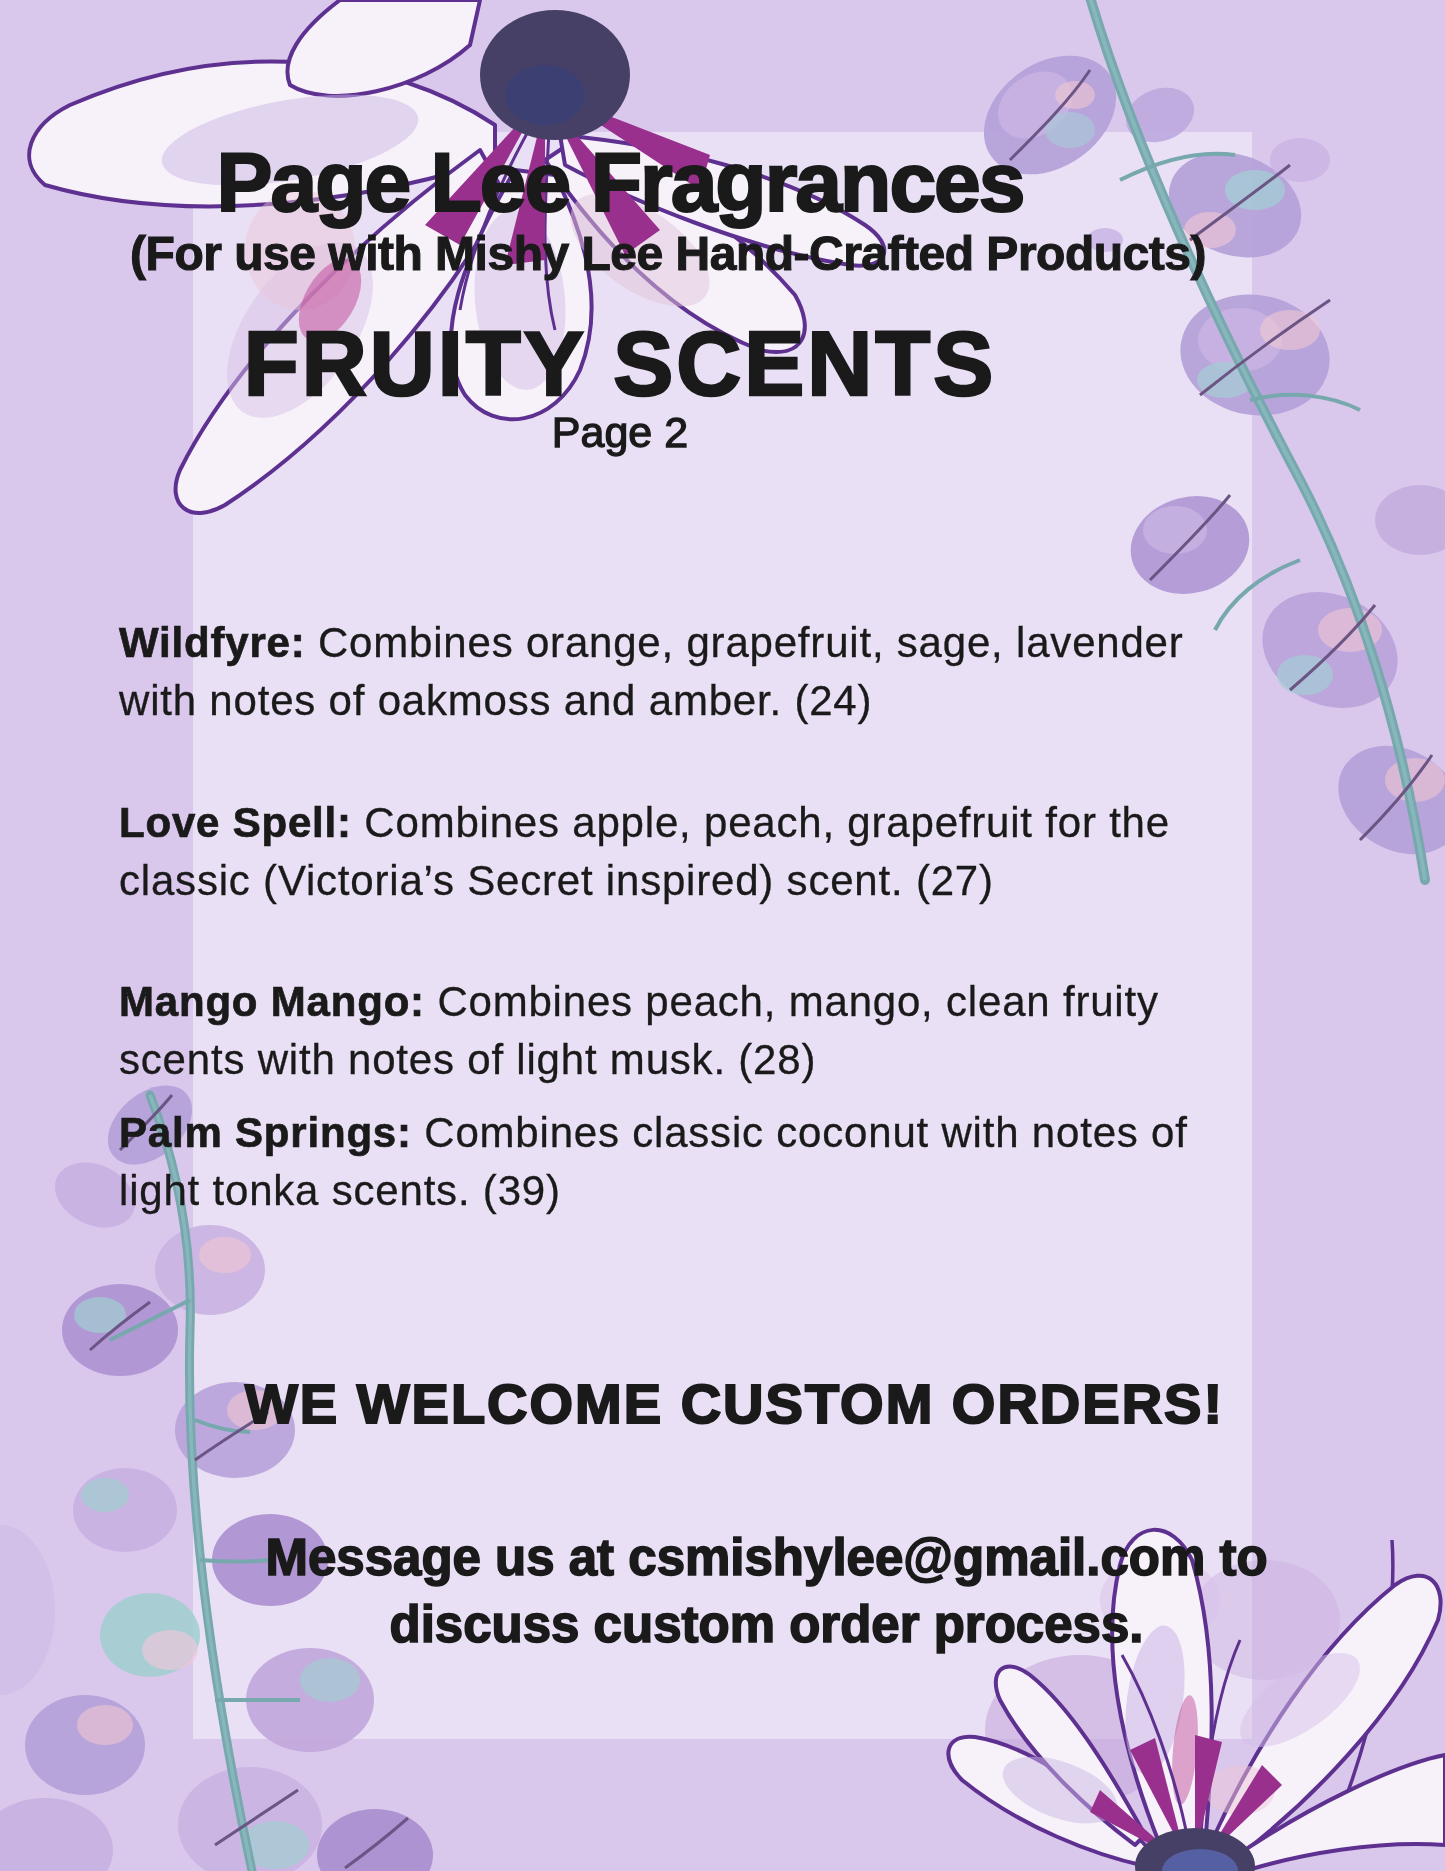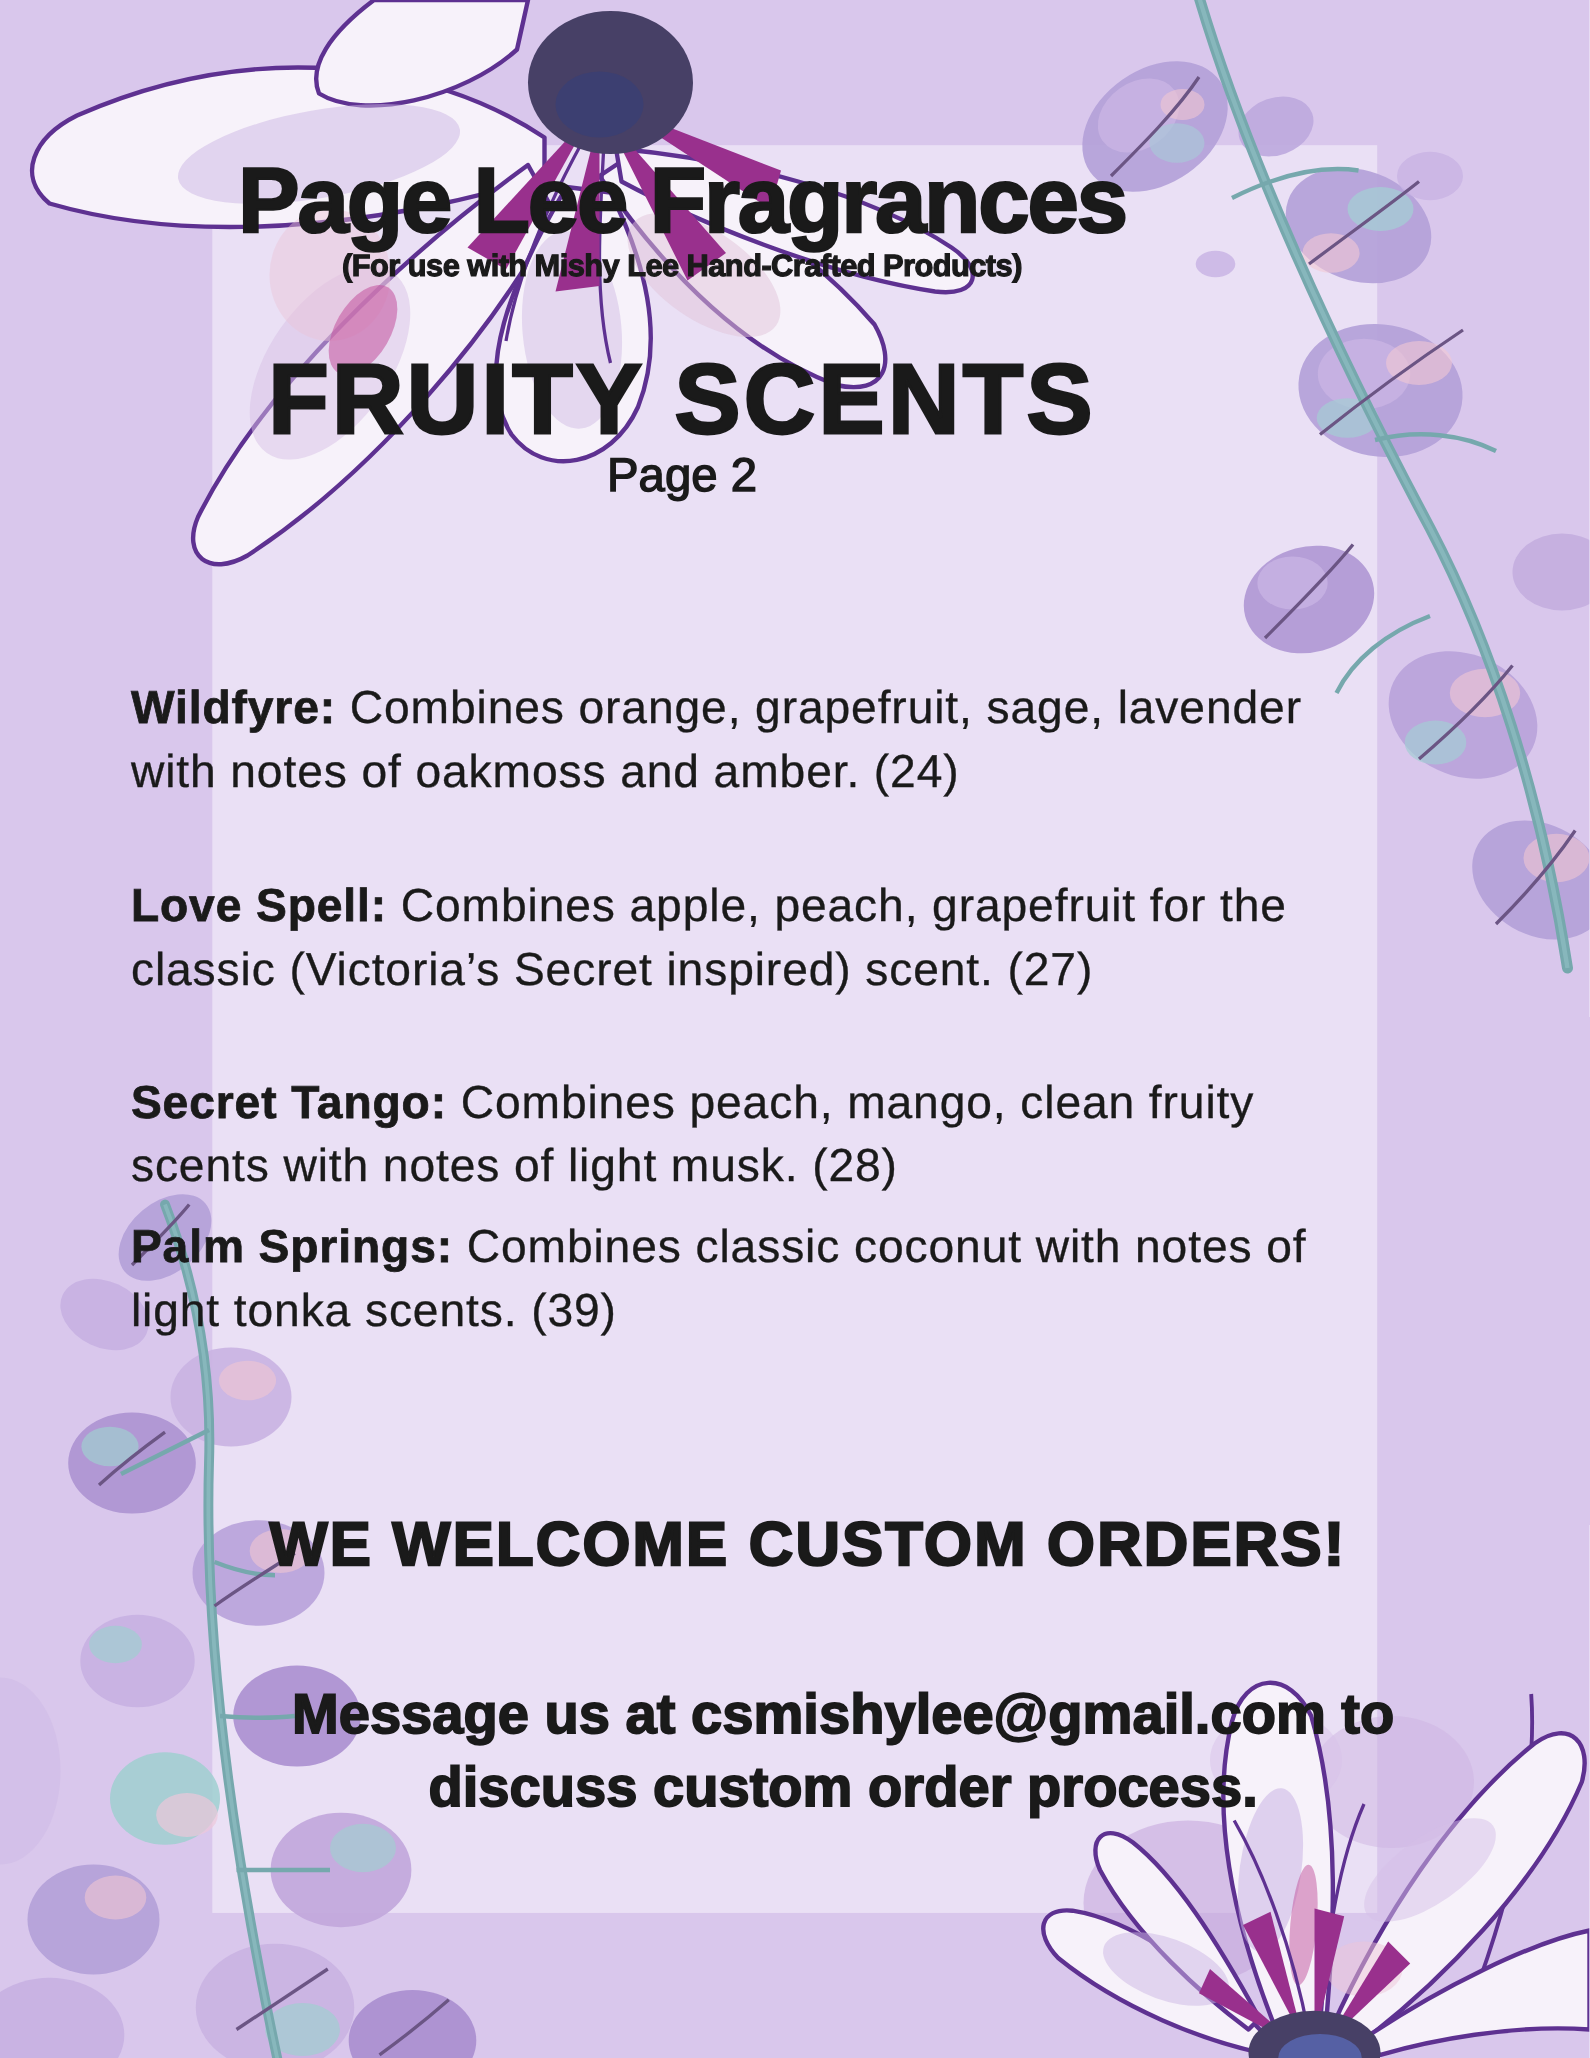--- a/index.html
+++ b/index.html
@@ -17,21 +17,21 @@
   }
   .decor{position:absolute;left:0;top:0;width:1445px;height:1871px;pointer-events:none;}
   .txt{position:absolute;white-space:nowrap;}
   .center-top{left:0;width:1240px;text-align:center;}
   .center-page{left:0;width:1445px;text-align:center;}
   .title{
     top:134px;font-size:84px;font-weight:700;letter-spacing:-2px;
     -webkit-text-stroke:2.2px var(--text,#1a1a1a);
   }
   .subtitle{
-    top:226px;font-size:28px;font-weight:700;letter-spacing:-0.5px;
+    top:226px;font-size:48px;font-weight:700;letter-spacing:-0.5px;margin-left:48px;
     -webkit-text-stroke:1.1px var(--text,#1a1a1a);
   }
   .section-title{
     top:313px;font-size:90px;font-weight:700;letter-spacing:3px;text-align:center;
     -webkit-text-stroke:2.6px var(--text,#1a1a1a);
   }
   .page-number{
     top:408px;font-size:43px;font-weight:400;
     -webkit-text-stroke:1.3px var(--text,#1a1a1a);
   }
@@ -191,21 +191,21 @@
   <div>
     <p class="scent scent-1">
       <span class="line"><b>Wildfyre:</b> <span>Combines orange, grapefruit, sage, lavender</span></span>
       <span class="line">with notes of oakmoss and amber. (24)</span>
     </p>
     <p class="scent scent-2">
       <span class="line"><b>Love Spell:</b> <span>Combines apple, peach, grapefruit for the</span></span>
       <span class="line">classic (Victoria’s Secret inspired) scent. (27)</span>
     </p>
     <p class="scent scent-3">
-      <span class="line"><b>Secret Tango:</b> <span>Combines peach, mango, clean fruity</span></span>
+      <span class="line"><b>Mango Mango:</b> <span>Combines peach, mango, clean fruity</span></span>
       <span class="line">scents with notes of light musk. (28)</span>
     </p>
     <p class="scent scent-4">
       <span class="line"><b>Palm Springs:</b> <span>Combines classic coconut with notes of</span></span>
       <span class="line">light tonka scents. (39)</span>
     </p>
   </div>
 
   <div class="txt center-page welcome">WE WELCOME CUSTOM ORDERS!</div>
 

